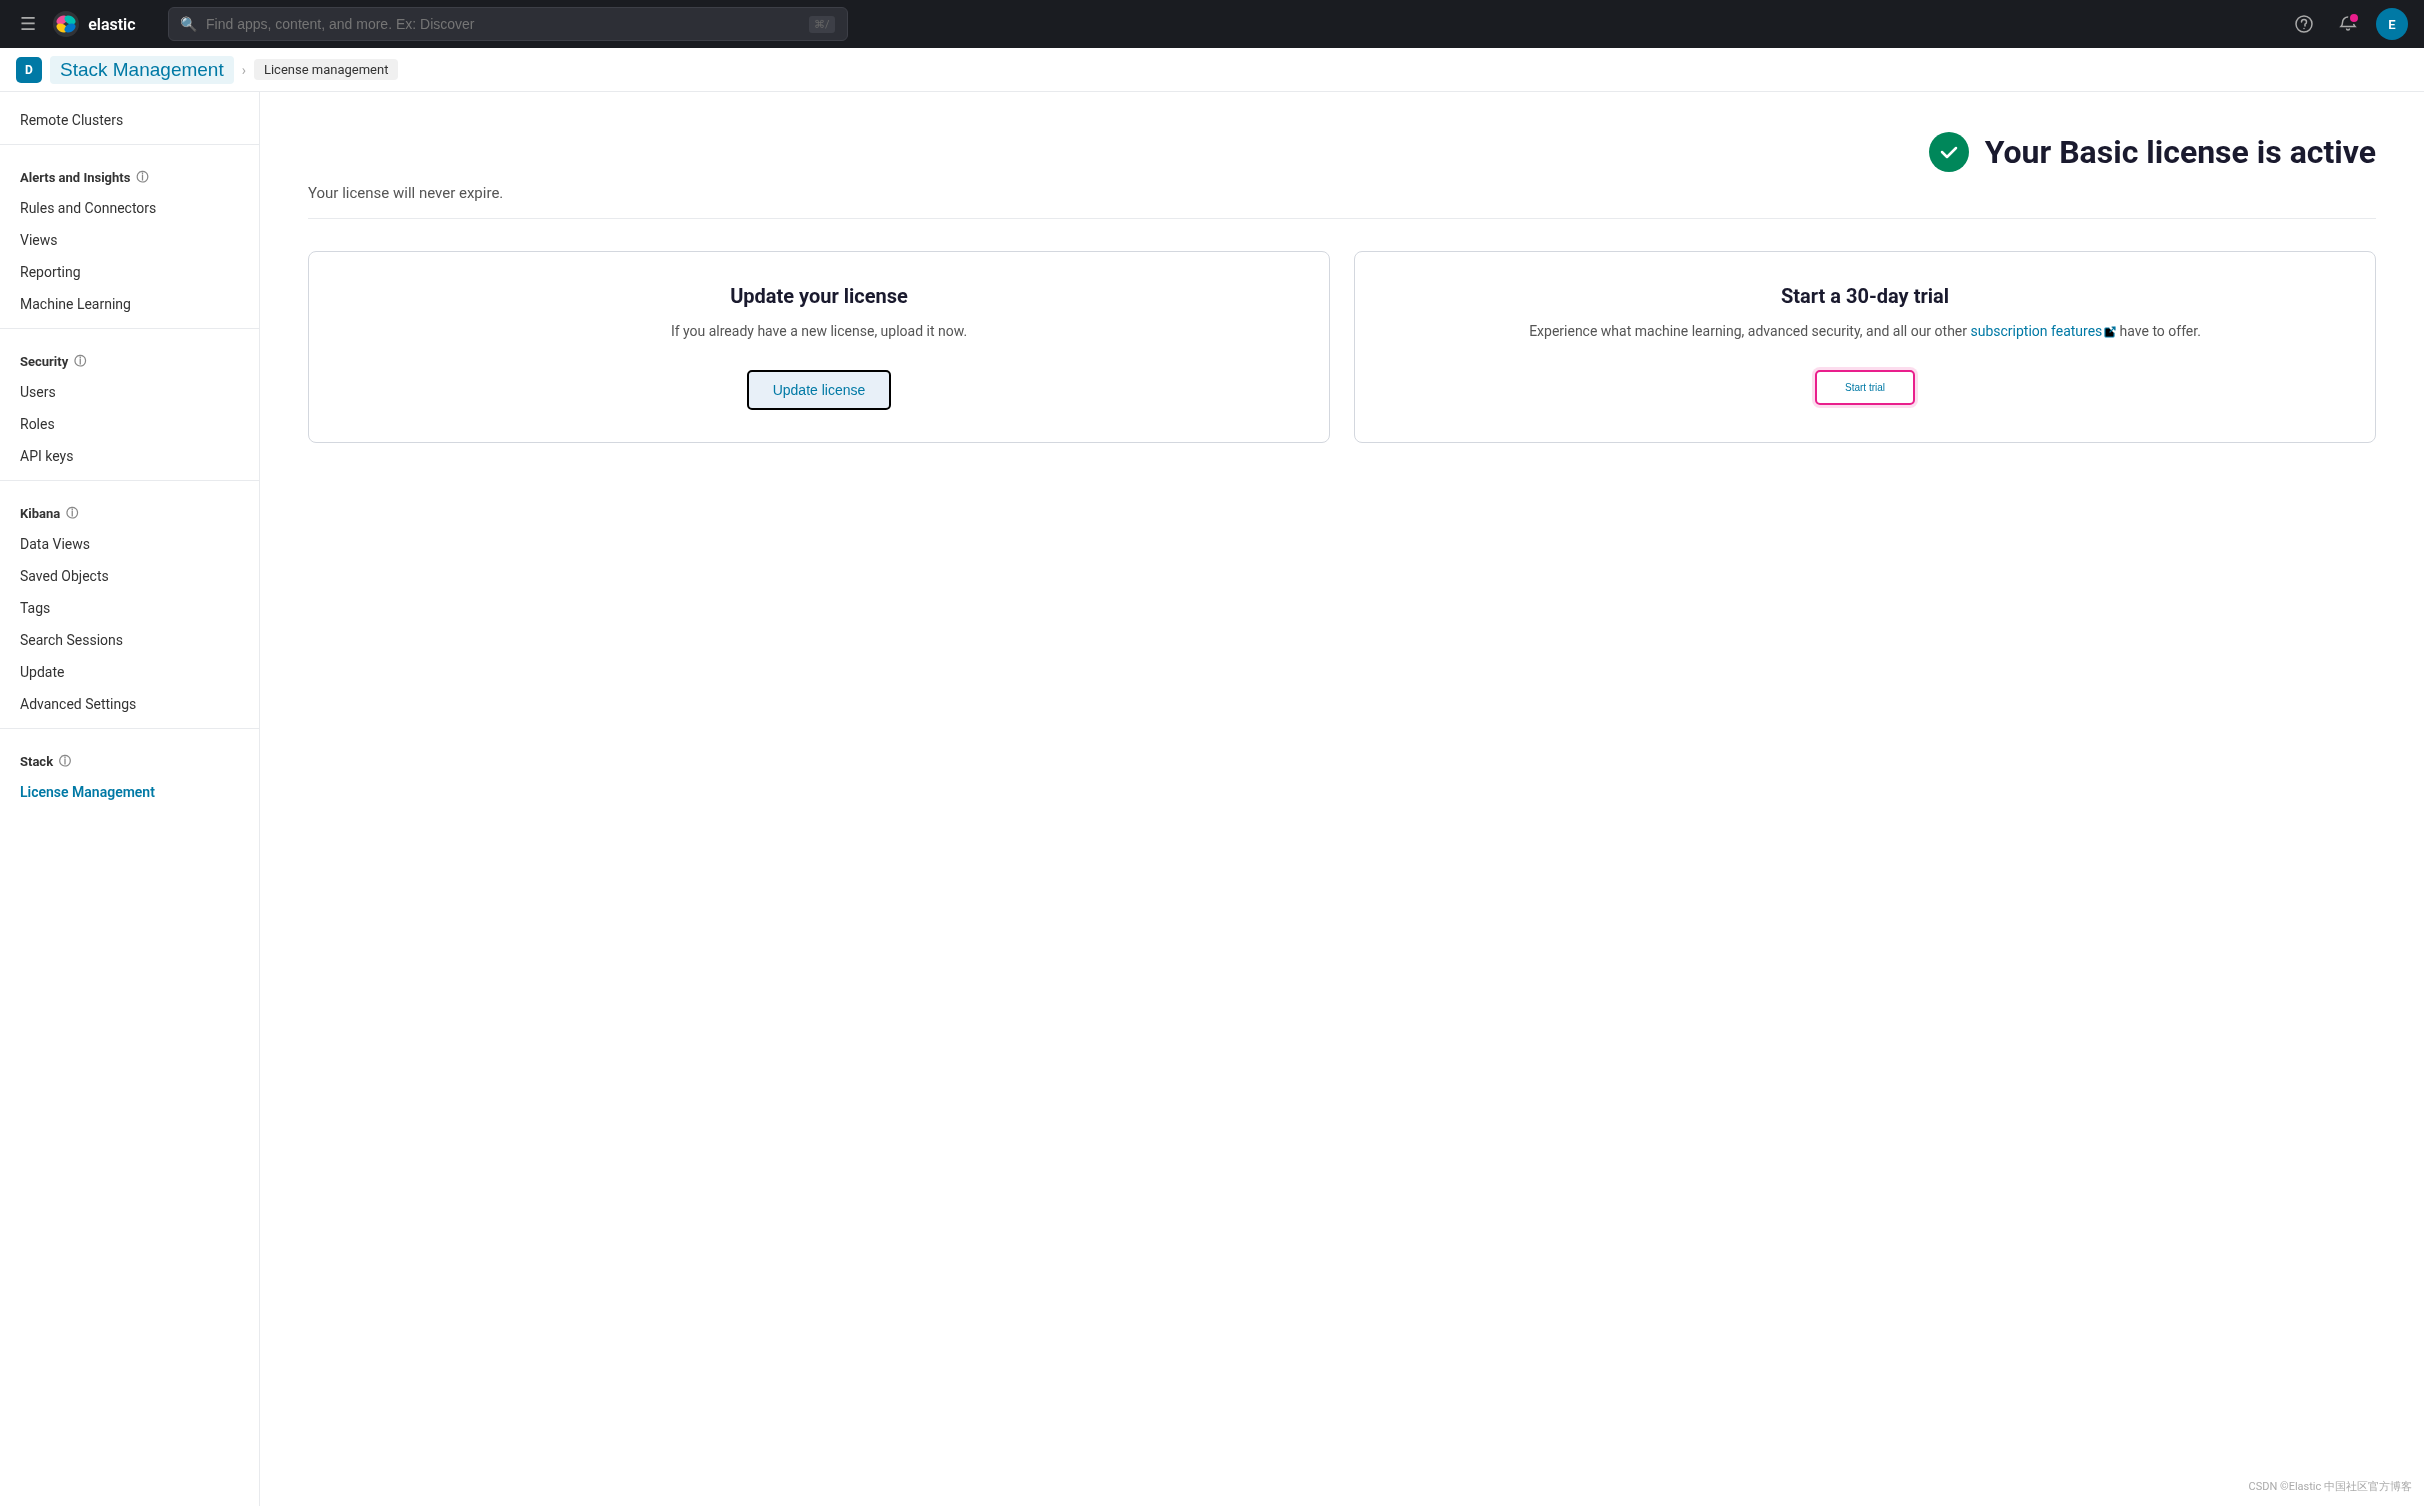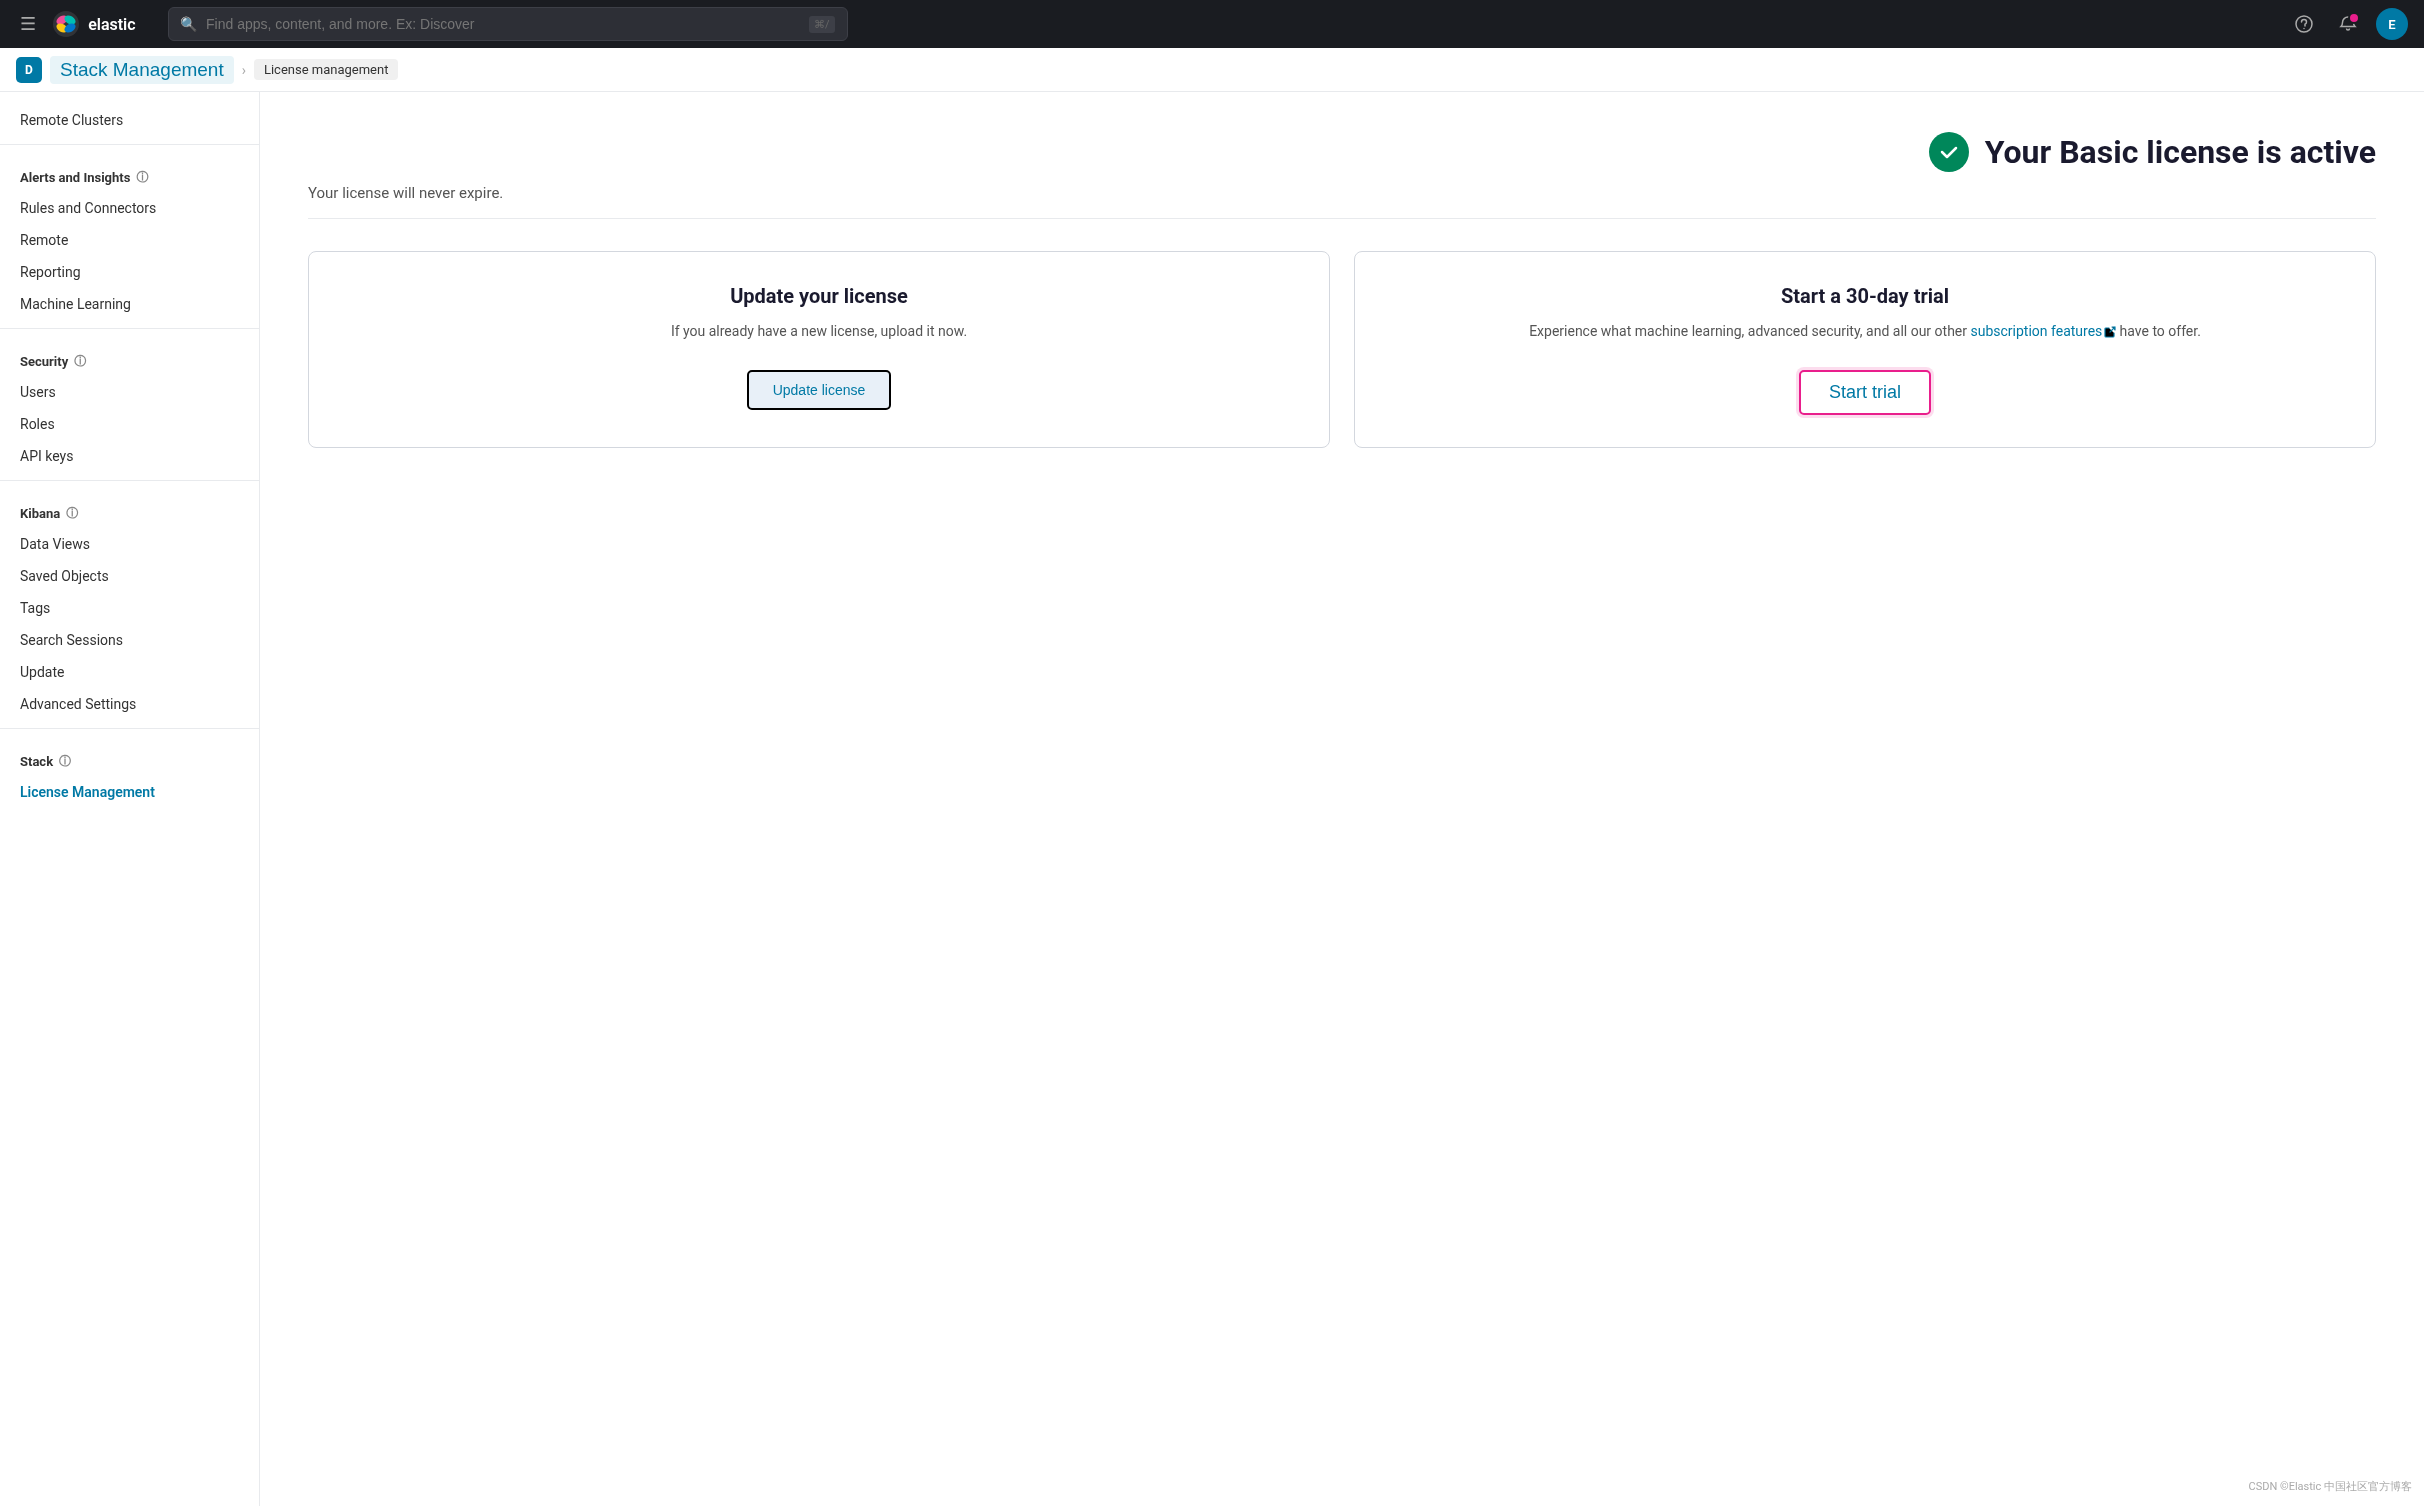--- a/index.html
+++ b/index.html
@@ -296,21 +296,21 @@
       font-size: 14px;
       font-weight: 500;
       cursor: pointer;
     }
     .btn-primary-trial {
       background: #fff;
       color: #0079a5;
       border: 2px solid #e91e8c;
       padding: 10px 28px;
       border-radius: 5px;
-      font-size: 18px;
+      font-size: 10px;
       font-weight: 500;
       cursor: pointer;
       box-shadow: 0 0 0 3px rgba(233,30,140,0.15);
     }
 
     
     .watermark {
       position: fixed;
       bottom: 12px;
       right: 12px;
@@ -371,21 +371,21 @@
 
   <aside class="sidebar">
     <div class="sidebar-item">Remote Clusters</div>
     <div class="sidebar-divider"></div>
 
     <div class="sidebar-section-label">
       <span>Alerts and Insights</span>
       <span class="info-icon">ⓘ</span>
     </div>
     <div class="sidebar-item">Rules and Connectors</div>
-    <div class="sidebar-item">Remote</div>
+    <div class="sidebar-item">Views</div>
     <div class="sidebar-item">Reporting</div>
     <div class="sidebar-item">Machine Learning</div>
 
     <div class="sidebar-divider"></div>
 
     <div class="sidebar-section-label">
       <span>Security</span>
       <span class="info-icon">ⓘ</span>
     </div>
     <div class="sidebar-item">Users</div>

